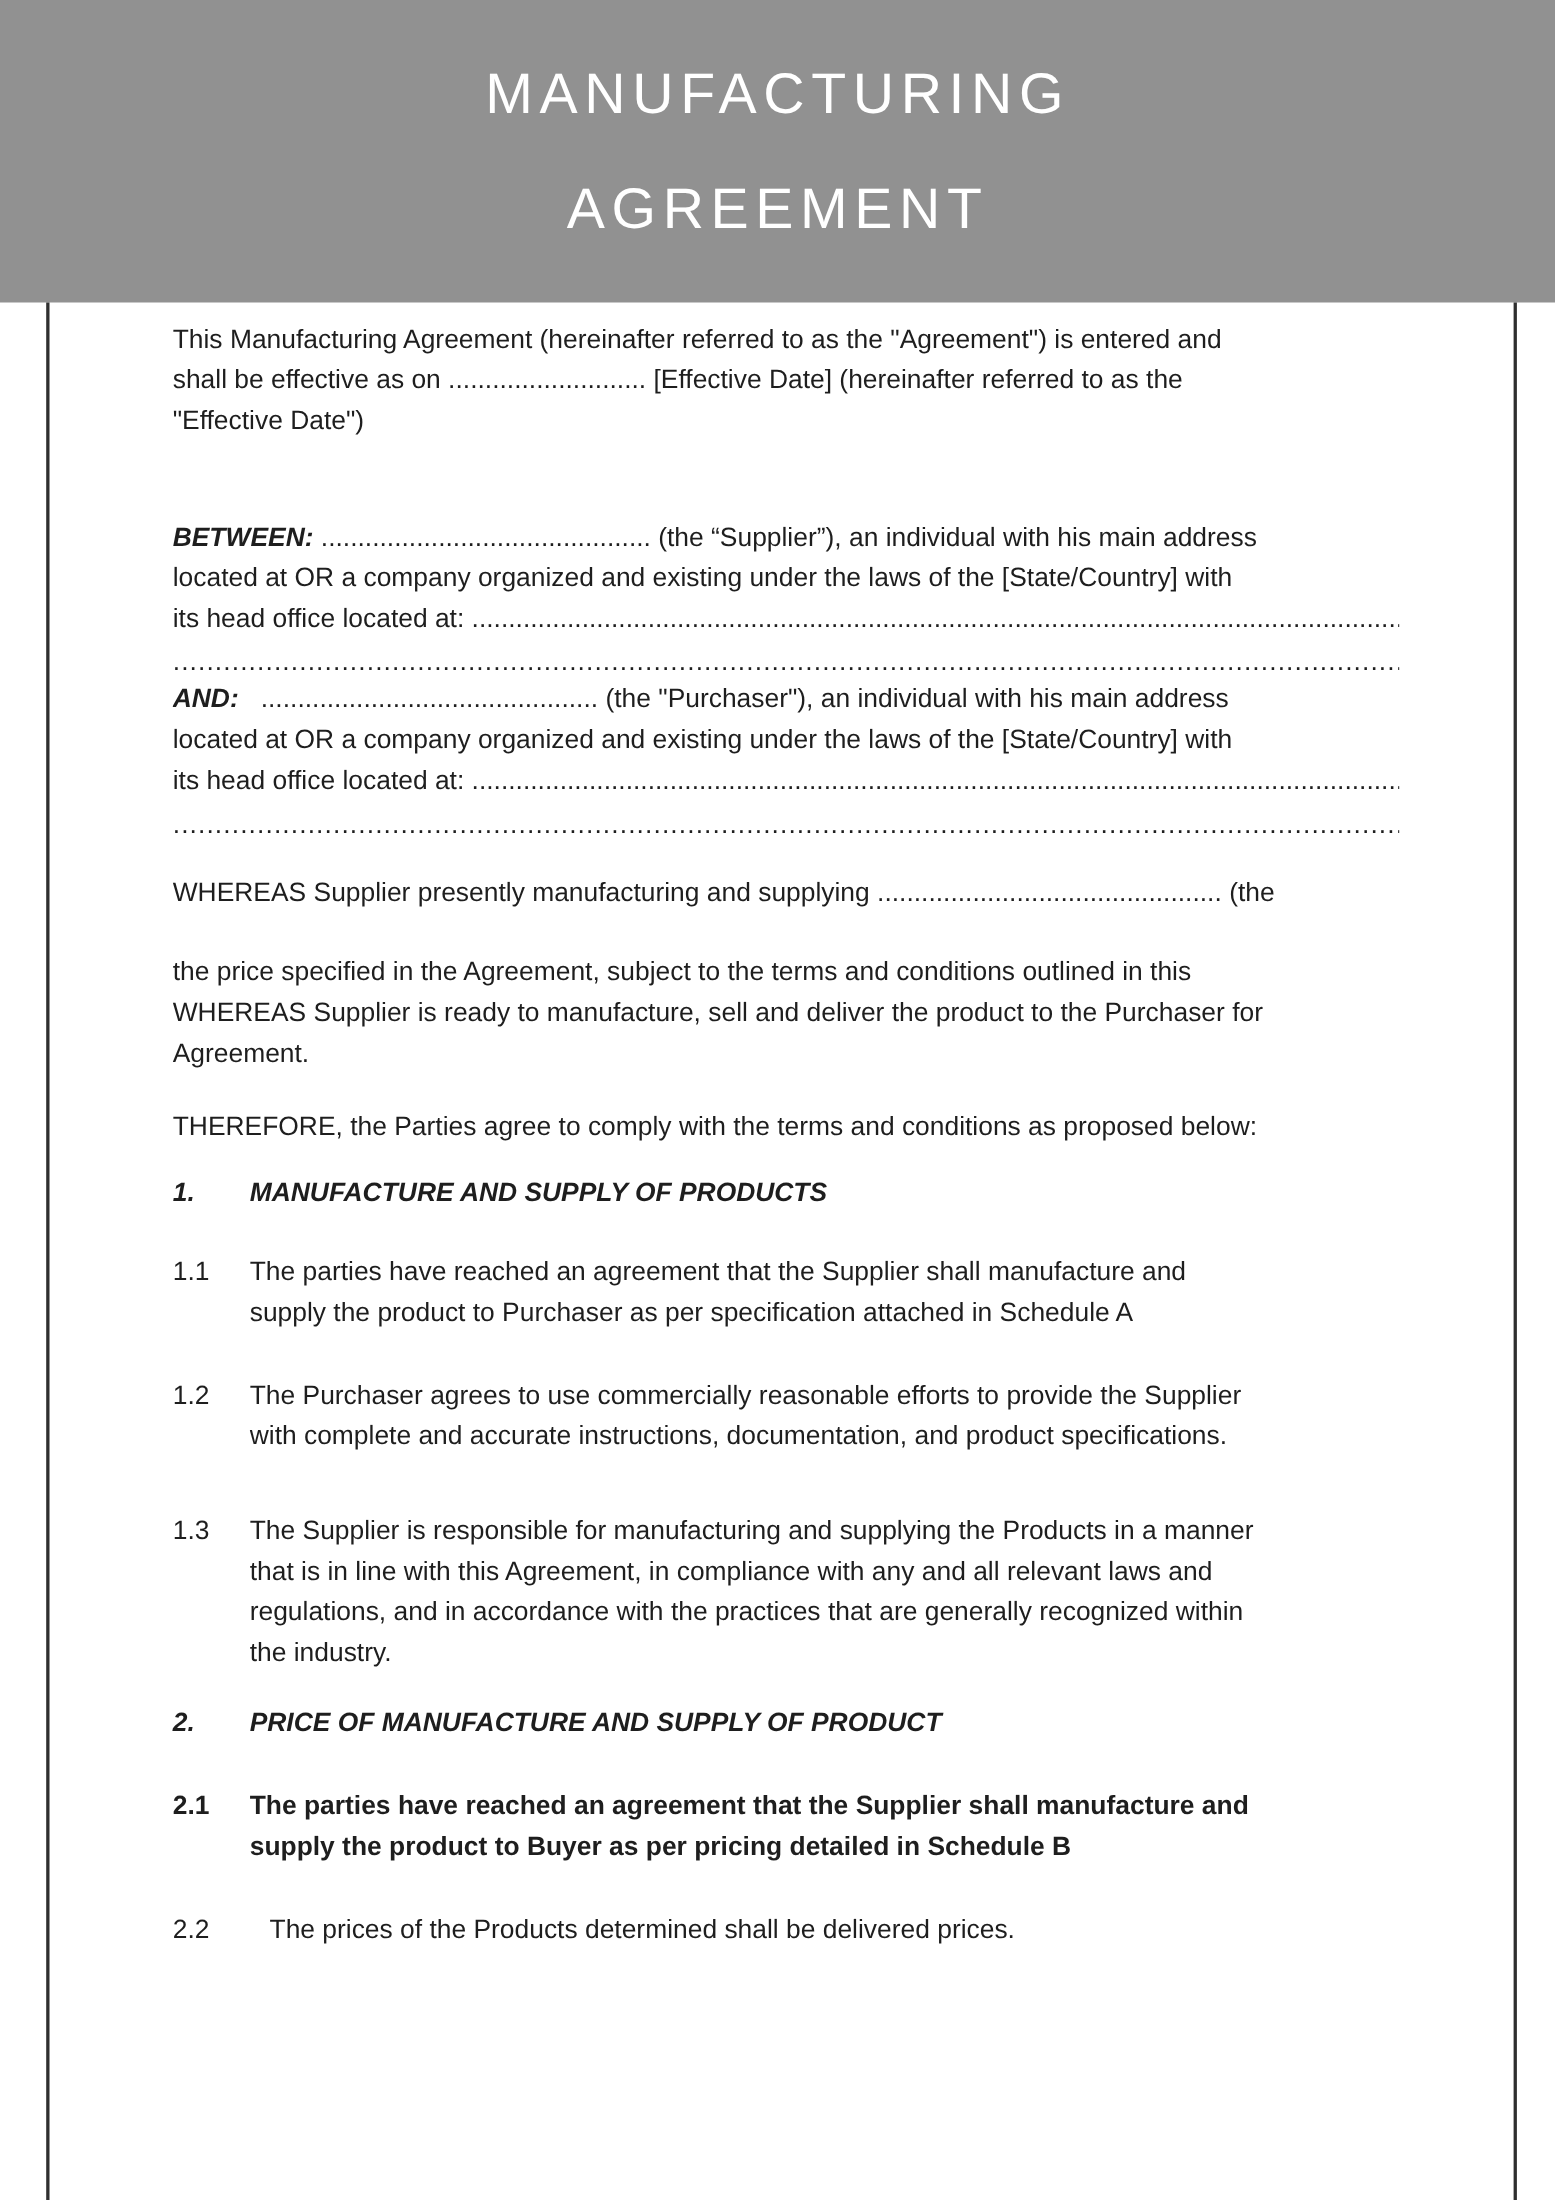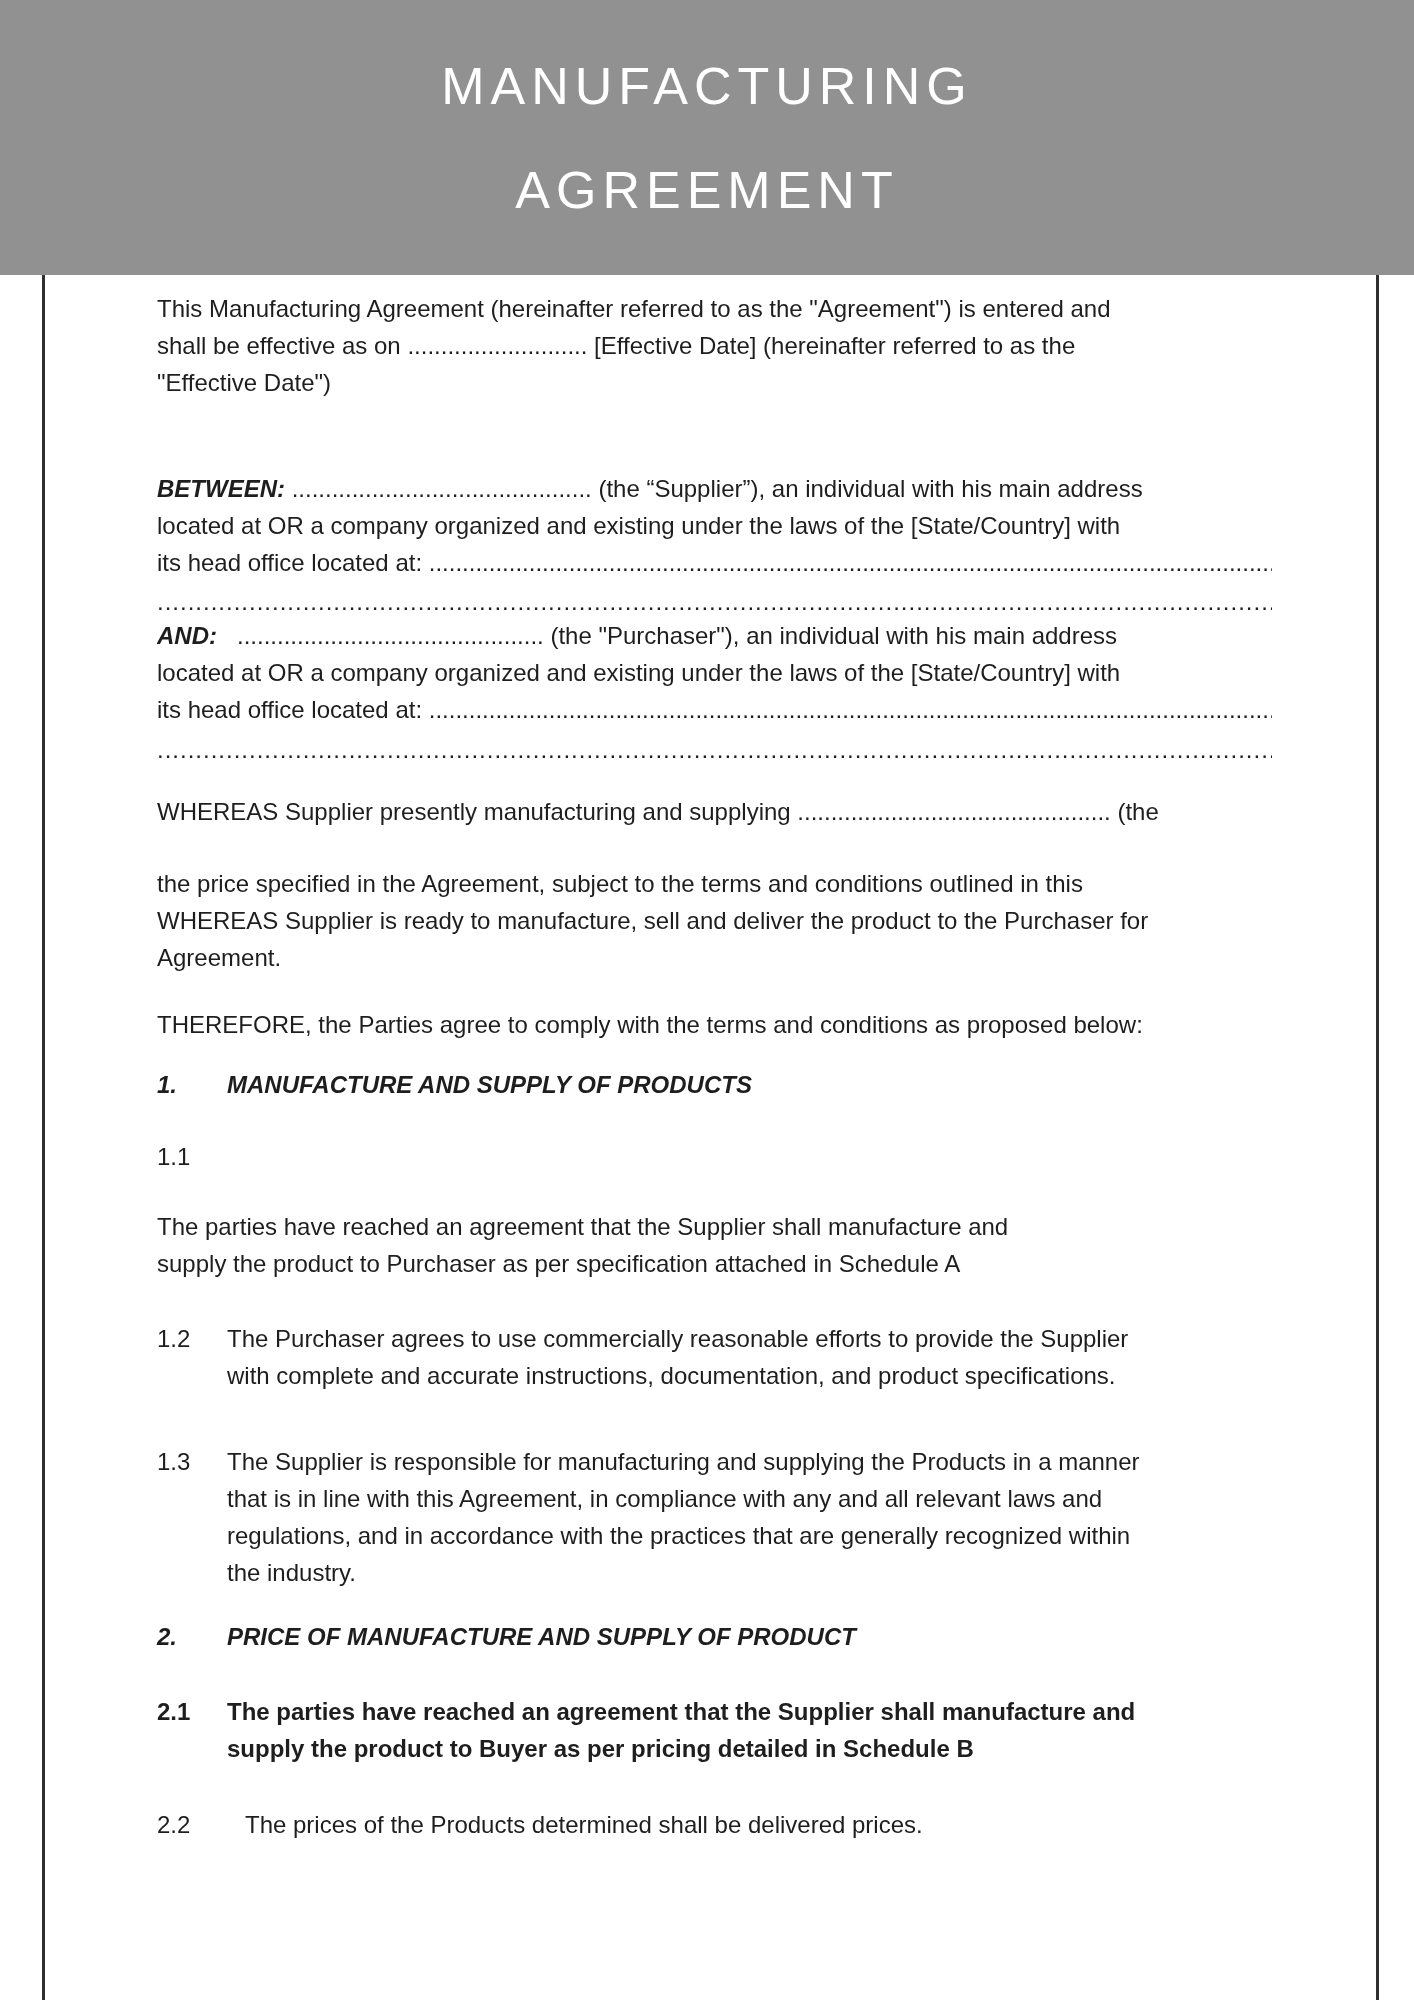--- a/index.html
+++ b/index.html
@@ -68,21 +68,21 @@
   .xindent { padding-left: 18px; }
   
   .m-between   { margin-top: 69px; }
   .m-div1      { margin-top: 6px; }
   .m-and       { margin-top: 0; }
   .m-div2      { margin-top: 7px; }
   .m-w1        { margin-top: 28px; }
   .m-w2        { margin-top: 35px; }
   .m-therefore { margin-top: 30px; }
   .m-h1        { margin-top: 23px; }
-  .m-c11       { margin-top: 35px; flex-direction: column; }
+  .m-c11       { margin-top: 35px; }
   .m-c12       { margin-top: 38px; }
   .m-c13       { margin-top: 49px; }
   .m-h2        { margin-top: 27px; }
   .m-c21       { margin-top: 38px; font-weight: bold; }
   .m-c22       { margin-top: 39px; }
 </style>
 </head>
 <body>
 
 <div class="page">

